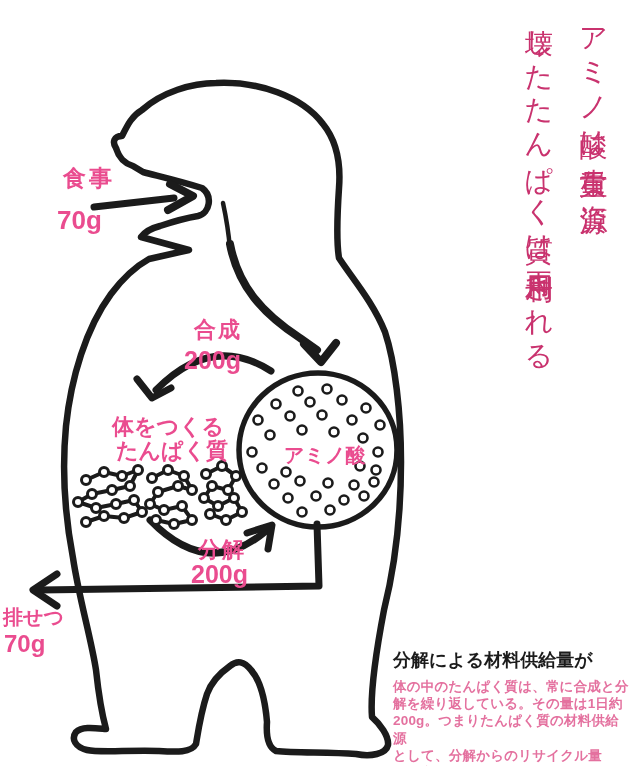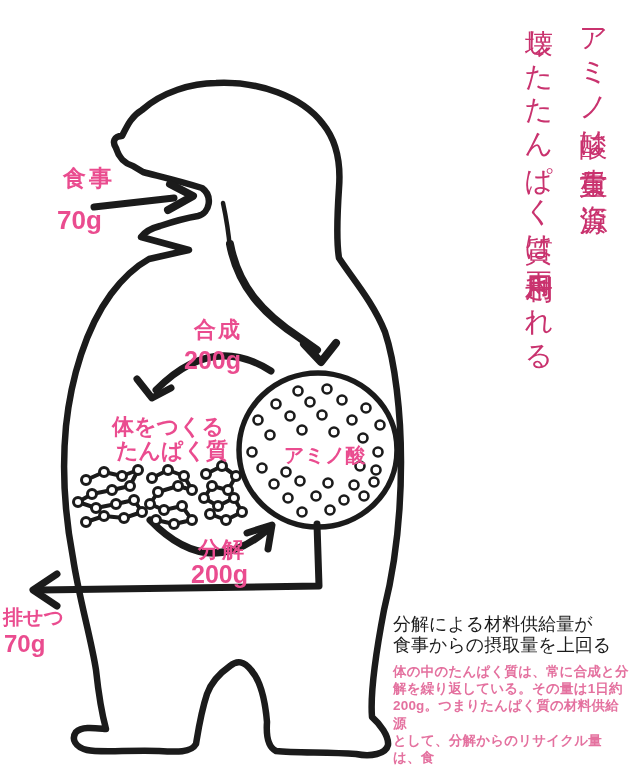--- a/index.html
+++ b/index.html
@@ -25,22 +25,23 @@
     writing-mode:vertical-rl;text-orientation:upright;
     color:var(--headline);
     font-family:"Liberation Serif","DejaVu Serif",serif;
     font-size:28px;line-height:1.95;letter-spacing:2px;font-weight:500;
   }
   .headline span{display:block;}
   .caption{
     position:absolute;left:393px;top:614px;width:236px;
   }
   .caption .cap-head{
-    color:var(--ink);font-weight:normal;font-size:18px;line-height:1.16;
+    color:var(--ink);font-weight:bold;font-size:18px;line-height:1.16;
     letter-spacing:0px;
+    margin-top:36px;
   }
   .caption .cap-body{
     margin-top:7px;
     color:var(--bodypink);font-size:13.5px;line-height:17.3px;
     font-weight:bold;white-space:pre-line;letter-spacing:0.2px;
   }
 </style>
 </head>
 <body>
 
@@ -212,21 +213,20 @@
     <text class="lbl" x="4" y="652" font-size="24">70g</text>
   </svg>
 
   <div class="headline">
     <span>アミノ酸は貴重な資源</span>
     <span>壊したたんぱく質は再利用される</span>
   </div>
 
   <div class="caption">
     <div class="cap-head">分解による材料供給量が</div>
-    <div class="cap-head">食事からの摂取量を上回る</div>
     <div class="cap-body">体の中のたんぱく質は、常に合成と分
 解を繰り返している。その量は1日約
 200g。つまりたんぱく質の材料供給源
 として、分解からのリサイクル量は、食
 事からの摂取量（1日約70g）より多い。</div>
   </div>
 
 </div>
 
 </body></html>

